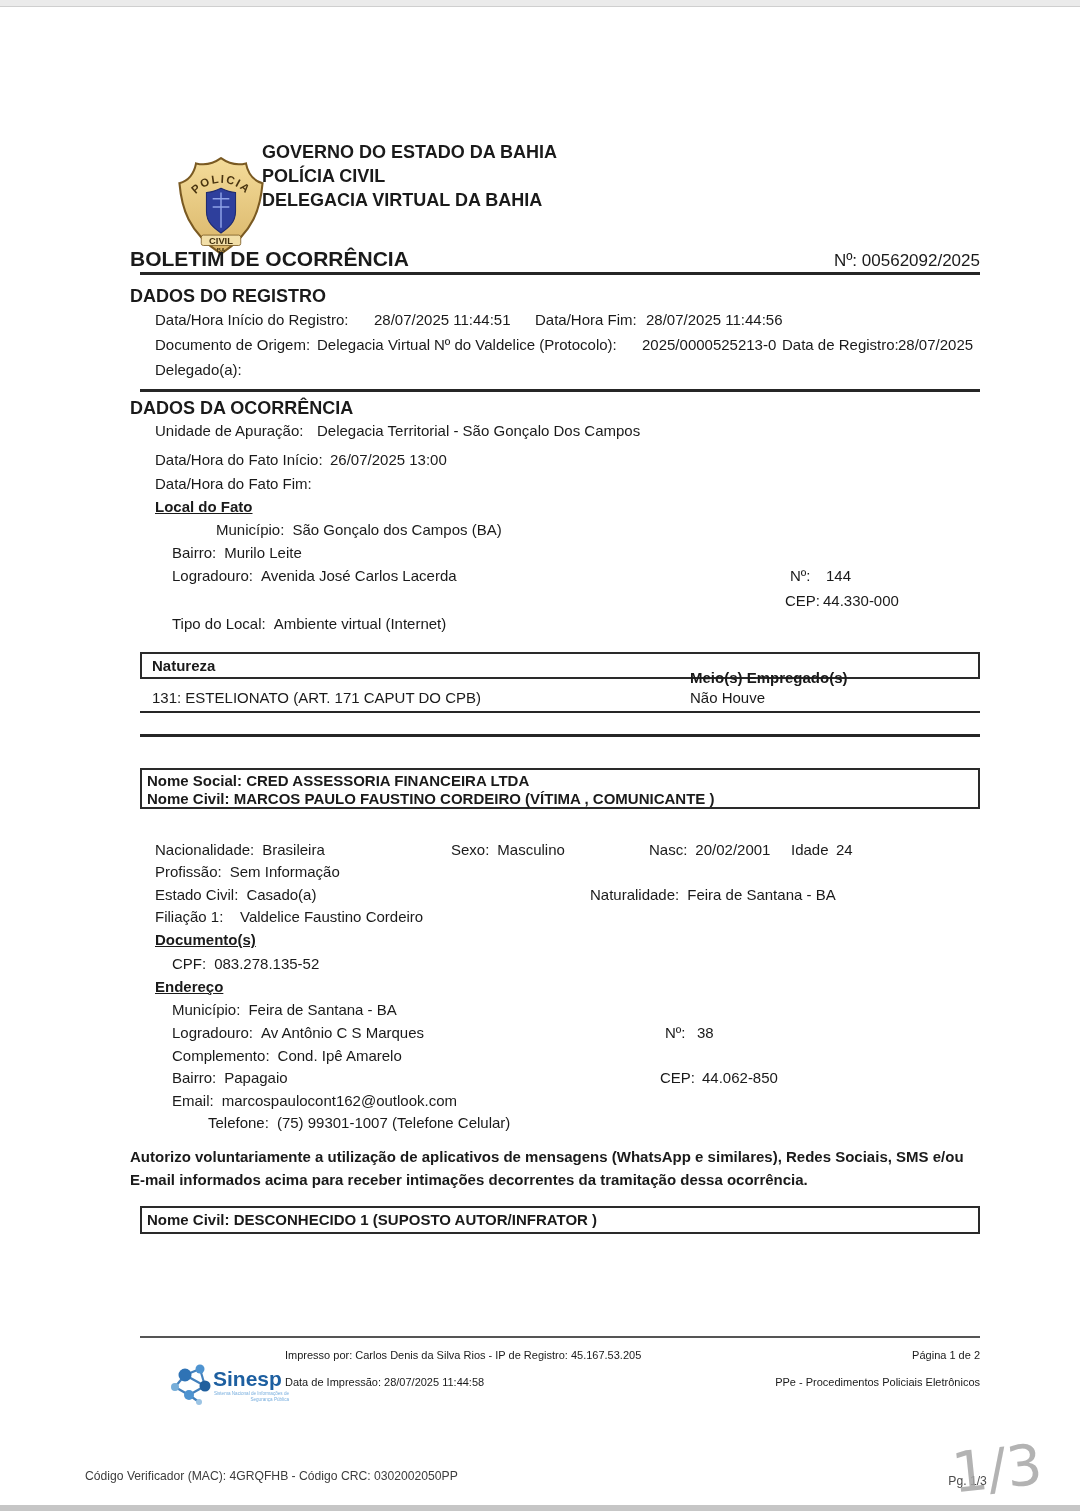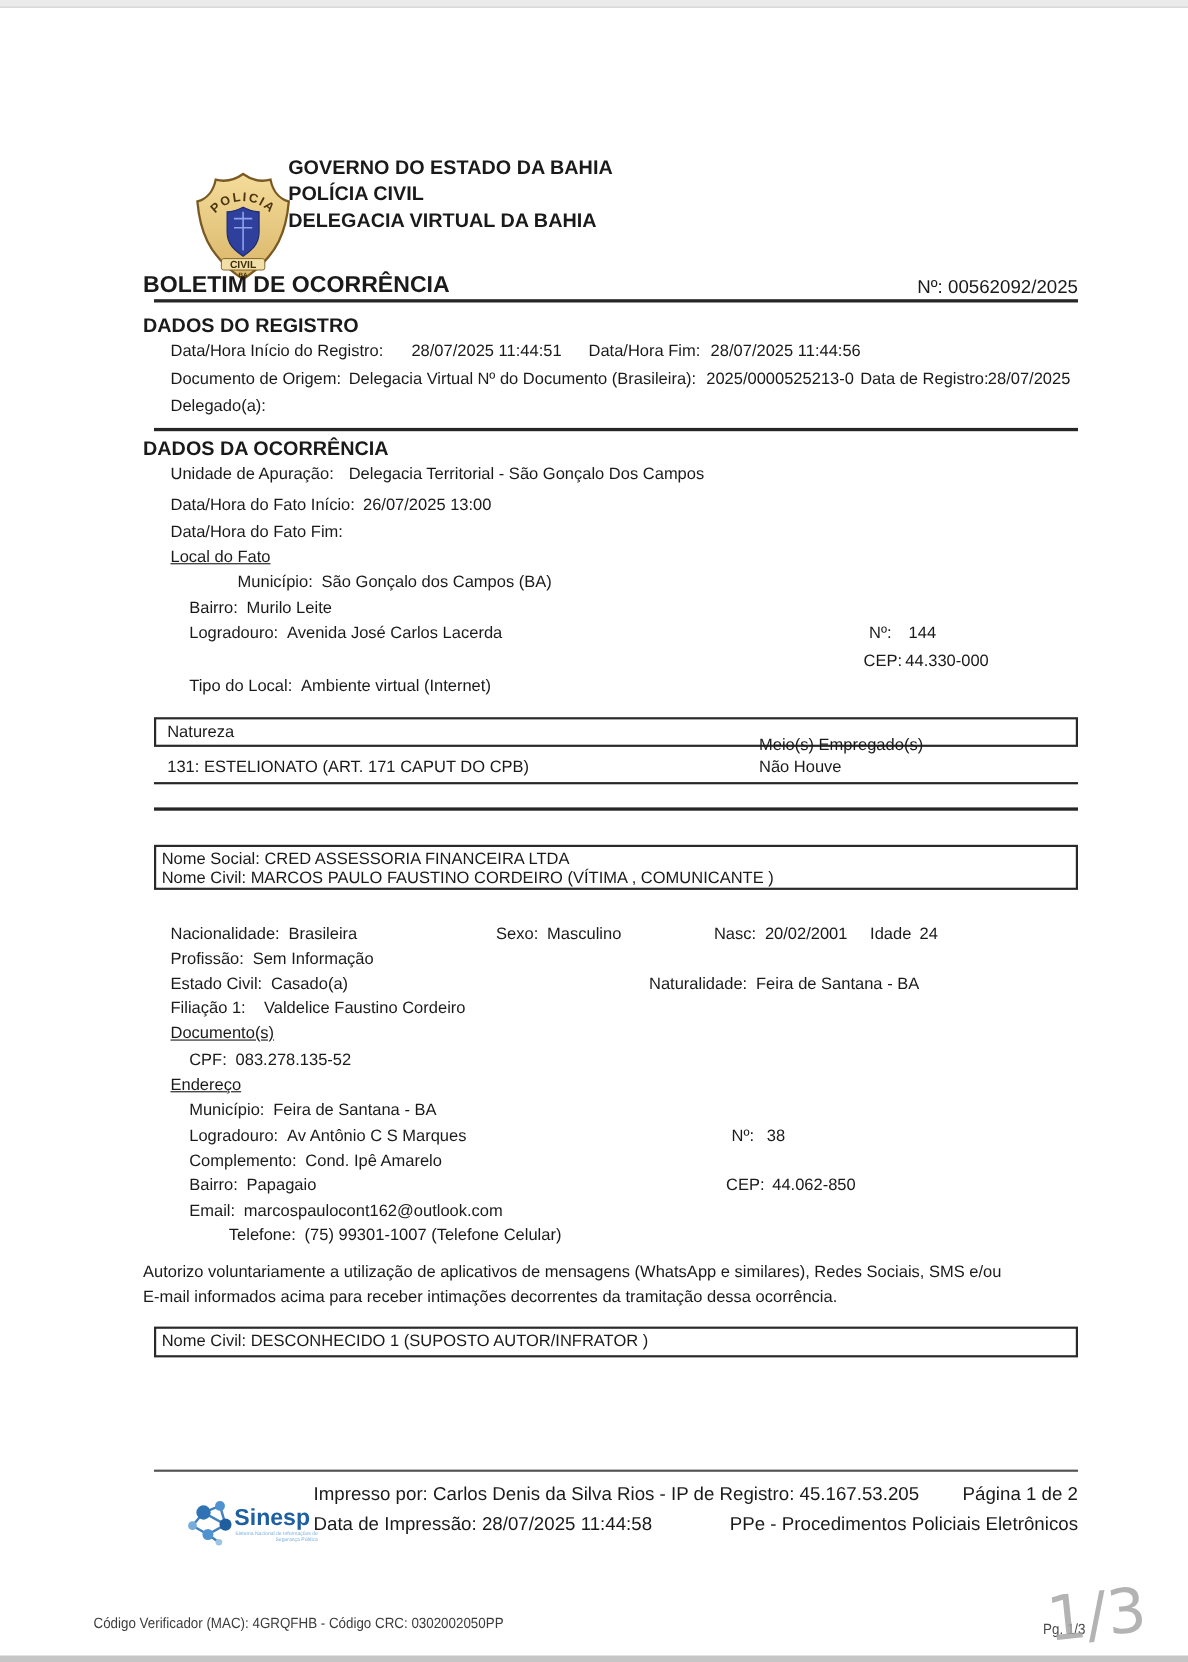--- a/index.html
+++ b/index.html
@@ -1,29 +1,29 @@
 <!DOCTYPE html>
 <html><head>
 <meta charset="utf-8">
 <style>
   html,body { margin:0; padding:0; background:#ffffff; }
   .page { position:relative; width:1080px; height:1511px; background:#ffffff;
           font-family:"Liberation Sans", sans-serif; color:#1a1a1a; overflow:hidden; }
   .t   { position:absolute; white-space:pre; font-size:15px; line-height:1.15; }
-  .b   { font-weight:400; }
+  .b   { font-weight:700; }
   .u   { text-decoration:underline; }
   .ctr { left:130px; width:840px; }
   .h1  { font-size:21px; font-weight:700; }
   .h2  { font-size:18px; font-weight:700; }
   .org { font-size:18px; font-weight:700; }
   .line{ position:absolute; background:#262626; }
   .grayline{ position:absolute; background:#555; }
   .box { position:absolute; border:2px solid #2a2a2a; box-sizing:border-box; }
   .pair .v { margin-left:8px; }
-  .small{ font-size:17px; }
+  .small{ font-size:11px; }
   .cond { transform:scaleX(0.9); transform-origin:left center; color:#3c3c3c; font-size:13.5px; }
   .condr{ transform:scaleX(0.9); transform-origin:right center; color:#4a4a4a; font-size:13.5px; }
   .wm  { position:absolute; color:#a6a6a6; font-size:56px; transform:rotate(-6deg);
          font-family:"DejaVu Sans", sans-serif; opacity:.85; }
   .edge{ position:absolute; left:0; width:1080px; }
 </style>
 </head>
 <body>
 
 <div class="page">
@@ -59,21 +59,21 @@
   <span class="t" style="right:100px;top:251px;font-size:17px;">Nº: 00562092/2025</span>
   <div class="line" style="left:140px;top:272px;width:840px;height:3px;"></div>
 
   <span class="t h2 ctr" style="top:286px;">DADOS DO REGISTRO</span>
   <span class="t" style="left:155px;top:311px;">Data/Hora Início do Registro:</span>
   <span class="t" style="left:374px;top:311px;">28/07/2025 11:44:51</span>
   <span class="t" style="left:535px;top:311px;">Data/Hora Fim:</span>
   <span class="t" style="left:646px;top:311px;">28/07/2025 11:44:56</span>
   <span class="t" style="left:155px;top:336px;">Documento de Origem:</span>
   <span class="t" style="left:317px;top:336px;">Delegacia Virtual</span>
-  <span class="t" style="left:434px;top:336px;">Nº do Documento (Brasileira):</span>
+  <span class="t" style="left:434px;top:336px;">Nº do Valdelice (Protocolo):</span>
   <span class="t" style="left:642px;top:336px;">2025/0000525213-0</span>
   <span class="t" style="left:782px;top:336px;">Data de Registro:</span>
   <span class="t" style="left:898px;top:336px;">28/07/2025</span>
   <span class="t" style="left:155px;top:361px;">Delegado(a):</span>
   <div class="line" style="left:140px;top:389px;width:840px;height:3px;"></div>
 
   <span class="t h2 ctr" style="top:398px;">DADOS DA OCORRÊNCIA</span>
   <span class="t" style="left:155px;top:422px;">Unidade de Apuração:</span>
   <span class="t" style="left:317px;top:422px;">Delegacia Territorial - São Gonçalo Dos Campos</span>
   <span class="t" style="left:155px;top:451px;">Data/Hora do Fato Início:</span>

